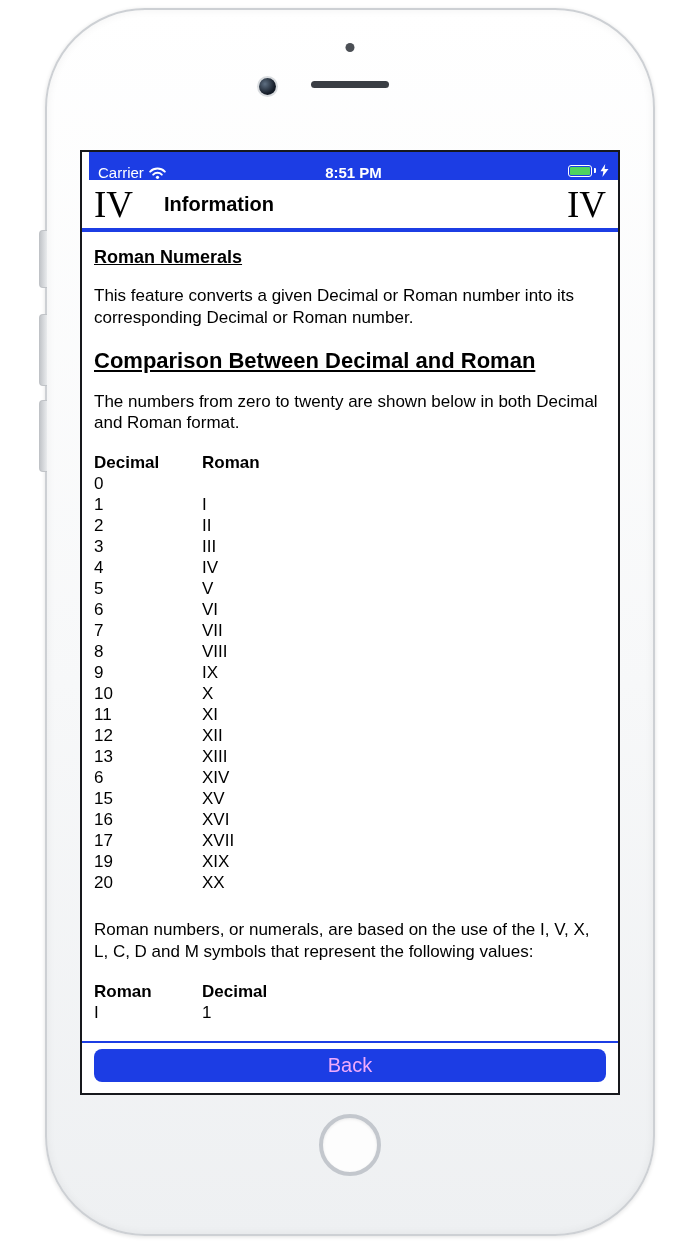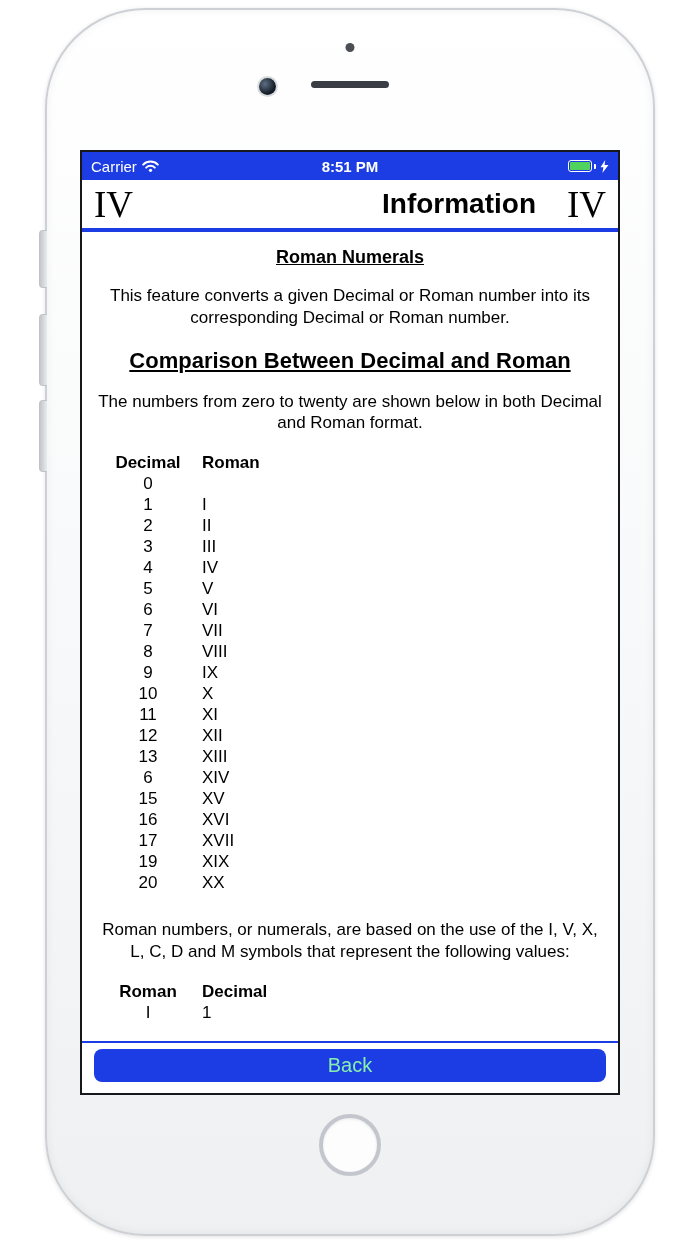--- a/index.html
+++ b/index.html
@@ -30,53 +30,53 @@
   .home-button{position:absolute;left:50%;top:1104px;transform:translateX(-50%);
     width:62px;height:62px;border-radius:50%;background:#fdfdfd;
     border:4px solid #c3c7cd;box-shadow:inset 0 1px 3px rgba(0,0,0,.08);}
 
   
   .screen{position:absolute;left:33px;top:140px;width:540px;height:945px;
     background:#fff;border:2px solid #16181c;display:flex;flex-direction:column;overflow:hidden;}
 
   
   .status-bar{height:28px;flex:0 0 28px;background:var(--accent);color:#fff;
-    display:flex;align-items:center;padding:12px 9px;font-size:15px;position:relative;}
+    display:flex;align-items:flex-start;padding:12px 9px;font-size:15px;position:relative;margin-left:7px;}
   .carrier-group{display:flex;align-items:center;gap:5px;}
   .clock{position:absolute;left:50%;transform:translateX(-50%);font-weight:bold;}
   .battery-group{margin-left:auto;display:flex;align-items:center;gap:2px;}
   .battery{width:24px;height:12px;border:1px solid #fff;border-radius:3px;padding:1px;}
   .battery-level{display:block;width:100%;height:100%;background:var(--battery);border-radius:1px;}
   .battery-cap{width:2px;height:5px;background:#fff;border-radius:0 1px 1px 0;}
   .bolt{margin-left:2px;}
 
   
   .app-header{height:52px;flex:0 0 52px;background:#fff;border-bottom:4px solid var(--accent);
     display:flex;align-items:center;padding:0 12px;}
   .logo{width:70px;font-family:"Liberation Serif","DejaVu Serif",serif;font-size:37px;line-height:1;}
   .logo.right{text-align:right;}
-  .page-title{flex:1;text-align:right;font-size:28px;font-weight:bold;}
-
-  
-  .content{flex:1 1 auto;overflow:hidden;padding:14px 12px 0;font-size:17px;line-height:1.28;text-align:center;}
+  .page-title{flex:1;text-align:left;font-size:20px;font-weight:bold;}
+
+  
+  .content{flex:1 1 auto;overflow:hidden;padding:14px 12px 0;font-size:17px;line-height:1.28;}
   .section-heading{font-size:22px;font-weight:bold;text-decoration:underline;margin:0 0 16px;}
   .section-heading.first{font-size:18px;}
   .section-heading.gap-top{margin-top:12px;}
   .content p{margin:0 0 18px;}
   .data-table{margin:4px 0 26px;}
   .trow{display:flex;min-height:21px;line-height:21px;}
   .tcell{display:block;}
   .tcell:first-child{width:108px;flex:0 0 108px;}
   .th{font-weight:bold;}
   .symbols-table{margin-bottom:0;}
 
   
   .app-footer{flex:0 0 52px;height:52px;background:#fff;border-top:2px solid var(--accent);
     padding:6px 12px 13px;}
-  .back-btn{display:block;width:100%;height:33px;background:var(--accent);color:#86efac;
+  .back-btn{display:block;width:100%;height:33px;background:var(--accent);color:#f0abfc;
     border:none;border-radius:8px;font-size:20px;cursor:pointer;
     font-family:"Liberation Sans","DejaVu Sans",sans-serif;}
 </style>
 </head>
 <body>
 
 <div class="phone">
   <div class="sensor-dot"></div>
   <div class="camera"></div>
   <div class="speaker"></div>

